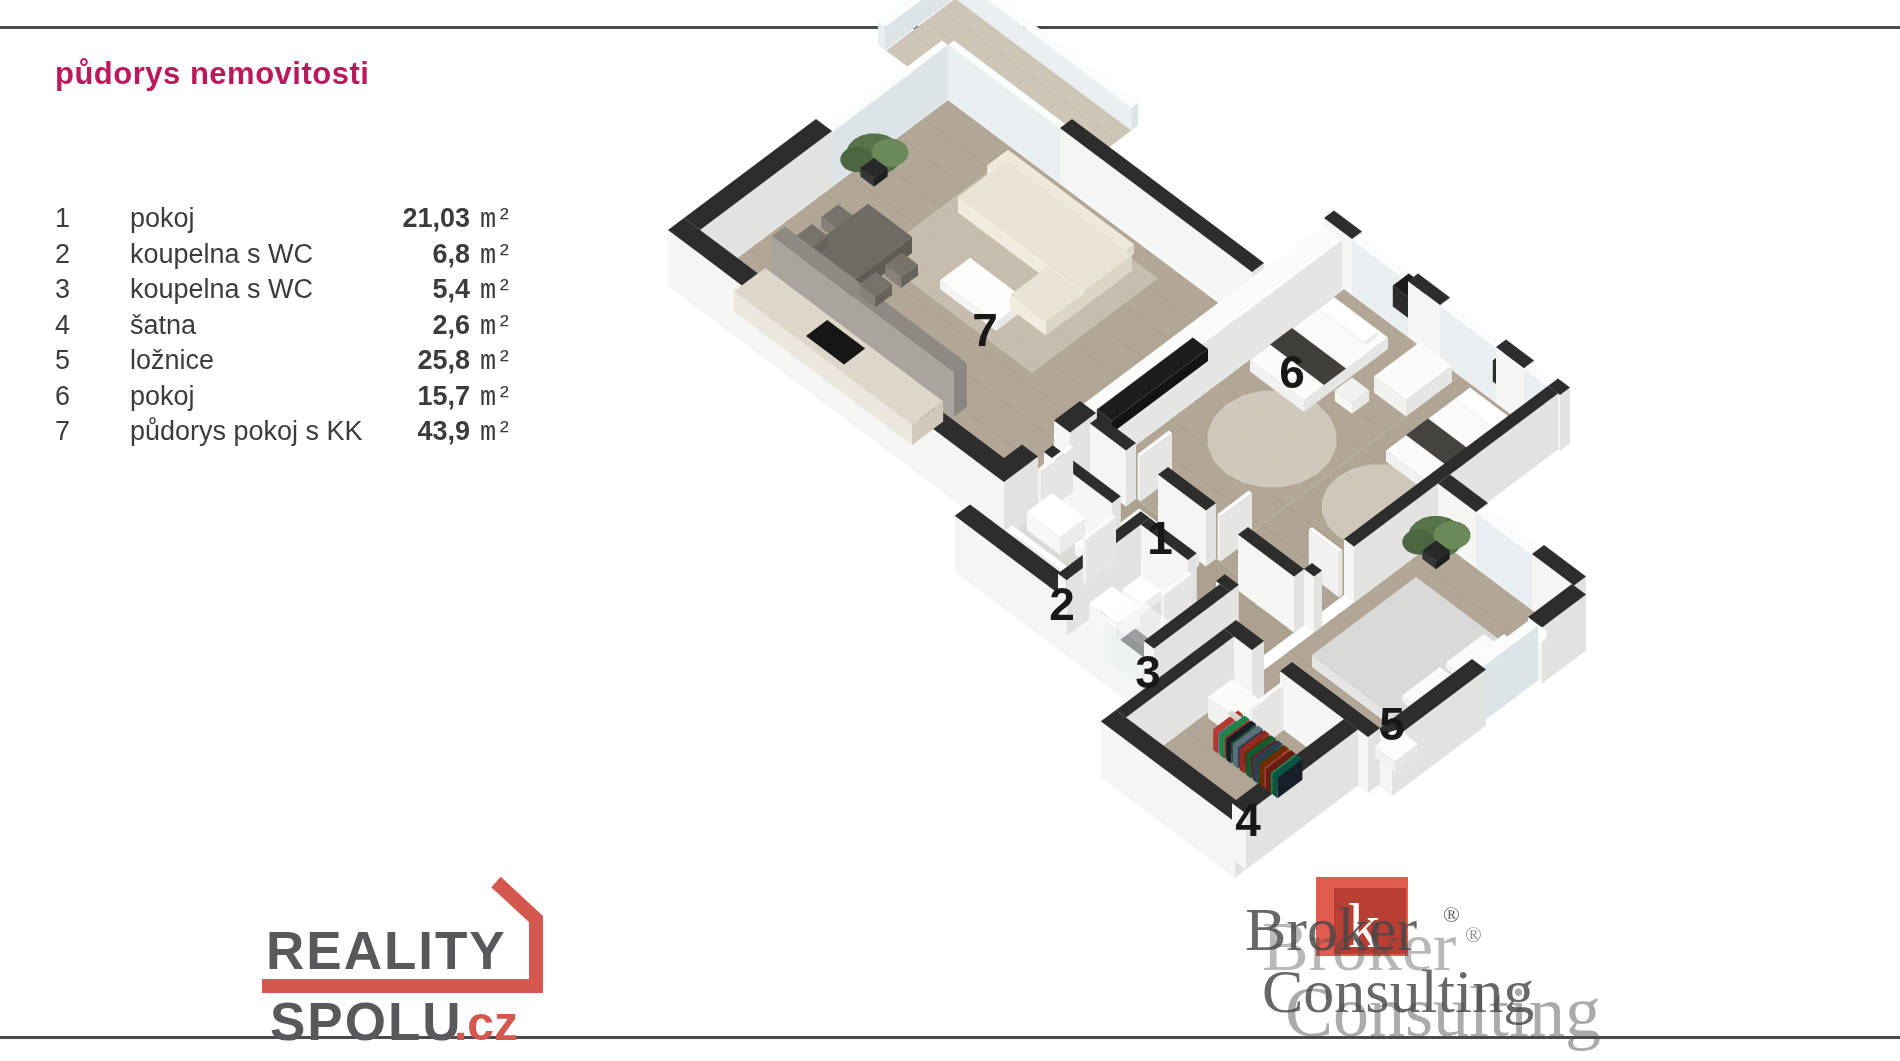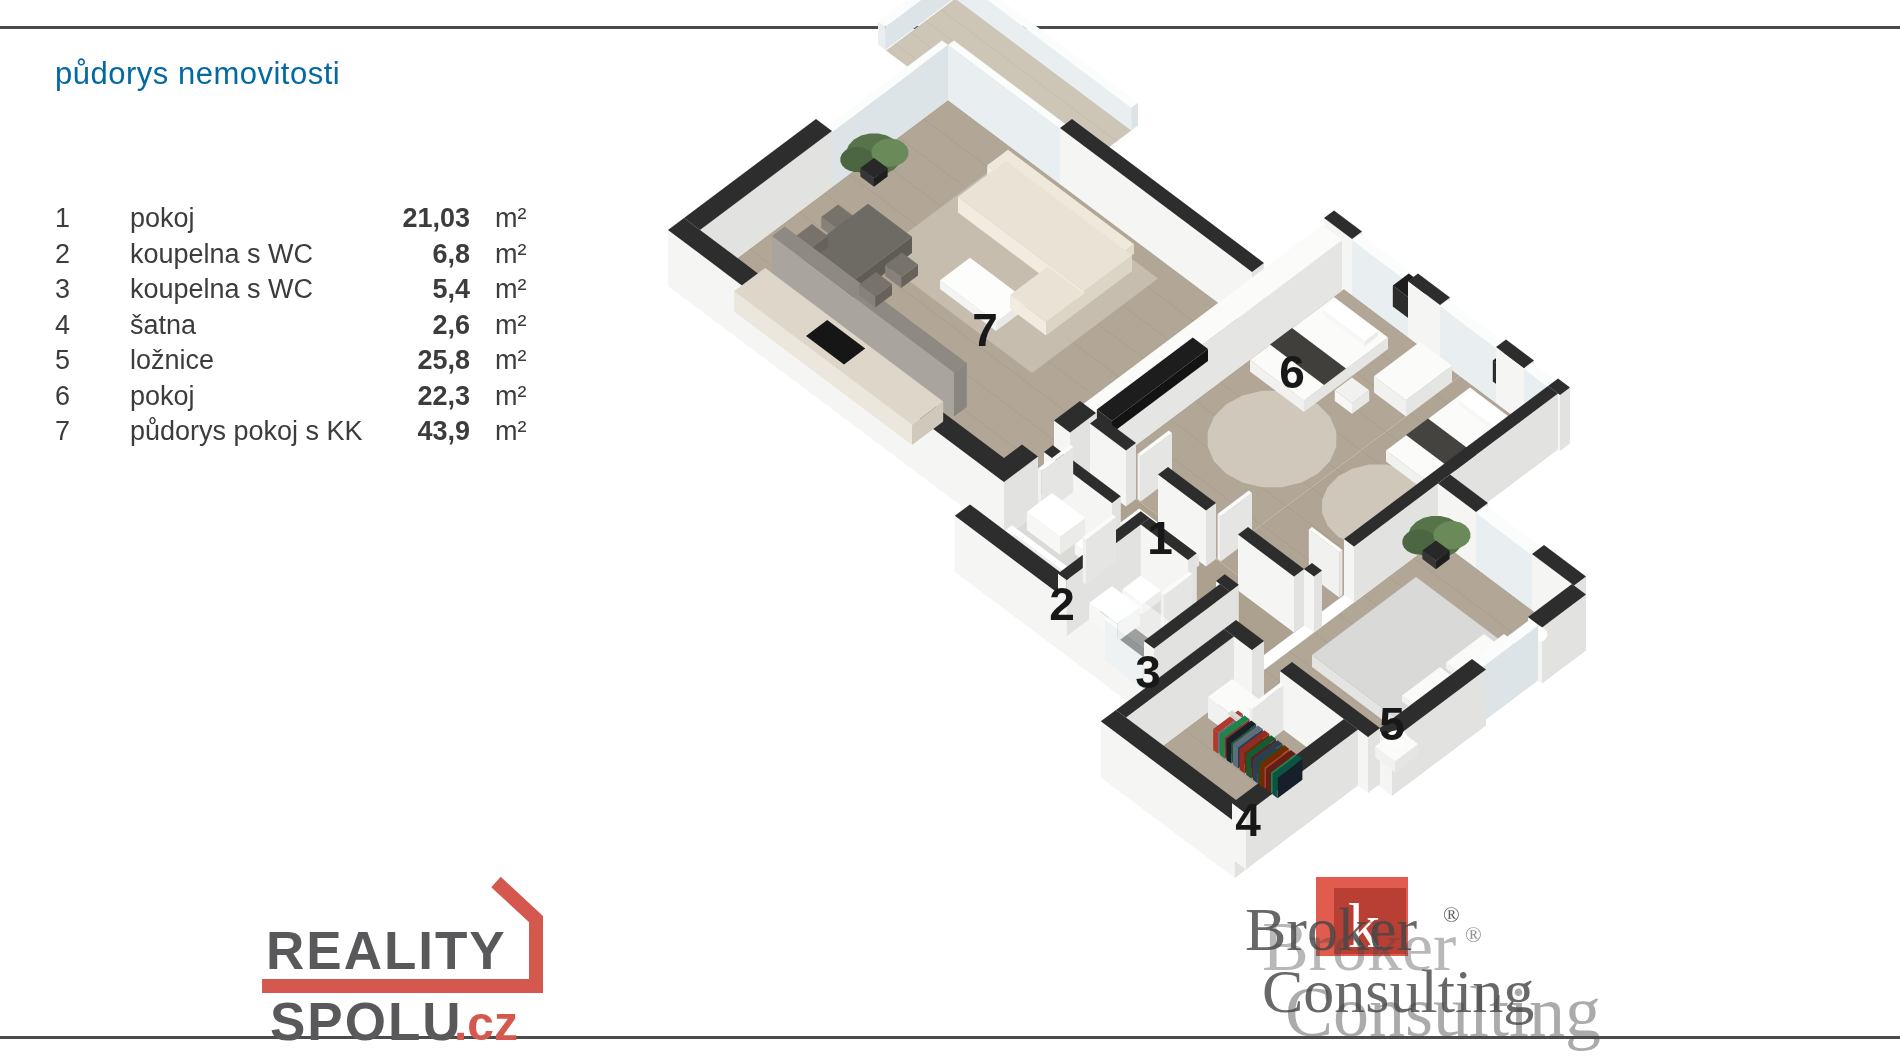--- a/index.html
+++ b/index.html
@@ -1,28 +1,28 @@
 <!DOCTYPE html>
 <html><head>
 <meta charset="utf-8">
 <style>
   html,body{margin:0;padding:0;background:#ffffff;}
   body{width:1900px;height:1061px;position:relative;overflow:hidden;
        font-family:"Liberation Sans", sans-serif;}
   .rule{position:absolute;left:0;width:1900px;height:3px;background:#4b4b4b;z-index:1;}
   #rule-top{top:26px;}
   #rule-bottom{top:1036px;}
-  #page-title{position:absolute;left:55px;top:56px;font-size:31px;font-weight:400;
-      color:#0369a1;letter-spacing:0.5px;z-index:3;}
+  #page-title{position:absolute;left:55px;top:56px;font-size:31px;font-weight:700;
+      color:#be185d;letter-spacing:0.5px;z-index:3;}
   #legend{position:absolute;left:55px;top:203px;z-index:3;color:#3c3c3c;}
   .legend-row{display:flex;align-items:baseline;height:35.5px;font-size:27px;}
   .lg-num{width:75px;}
   .lg-name{width:240px;}
   .lg-area{width:100px;text-align:right;font-weight:bold;}
-  .lg-unit{margin-left:25px;}
+  .lg-unit{margin-left:10px;font-family:Liberation Mono, monospace;}
   #fp-wrap{position:absolute;left:0;top:0;width:1900px;height:1061px;z-index:2;}
   #room-labels{position:absolute;left:0;top:0;width:1900px;height:1061px;z-index:3;pointer-events:none;}
   .room-label{position:absolute;transform:translate(-50%,-50%);
       font-size:46px;font-weight:700;color:#181818;}
   #logo-reality{position:absolute;left:250px;top:855px;z-index:4;}
   #logo-broker{position:absolute;left:1150px;top:850px;z-index:4;}
   svg text{user-select:none;}
 </style>
 </head>
 <body>
@@ -60,21 +60,21 @@
       </div>
       <div class="legend-row">
         <span class="lg-num">5</span>
         <span class="lg-name">ložnice</span>
         <span class="lg-area">25,8</span>
         <span class="lg-unit">m²</span>
       </div>
       <div class="legend-row">
         <span class="lg-num">6</span>
         <span class="lg-name">pokoj</span>
-        <span class="lg-area">22,3</span>
+        <span class="lg-area">15,7</span>
         <span class="lg-unit">m²</span>
       </div>
       <div class="legend-row">
         <span class="lg-num">7</span>
         <span class="lg-name">půdorys pokoj s KK</span>
         <span class="lg-area">43,9</span>
         <span class="lg-unit">m²</span>
       </div>
     </div>
 </div>

